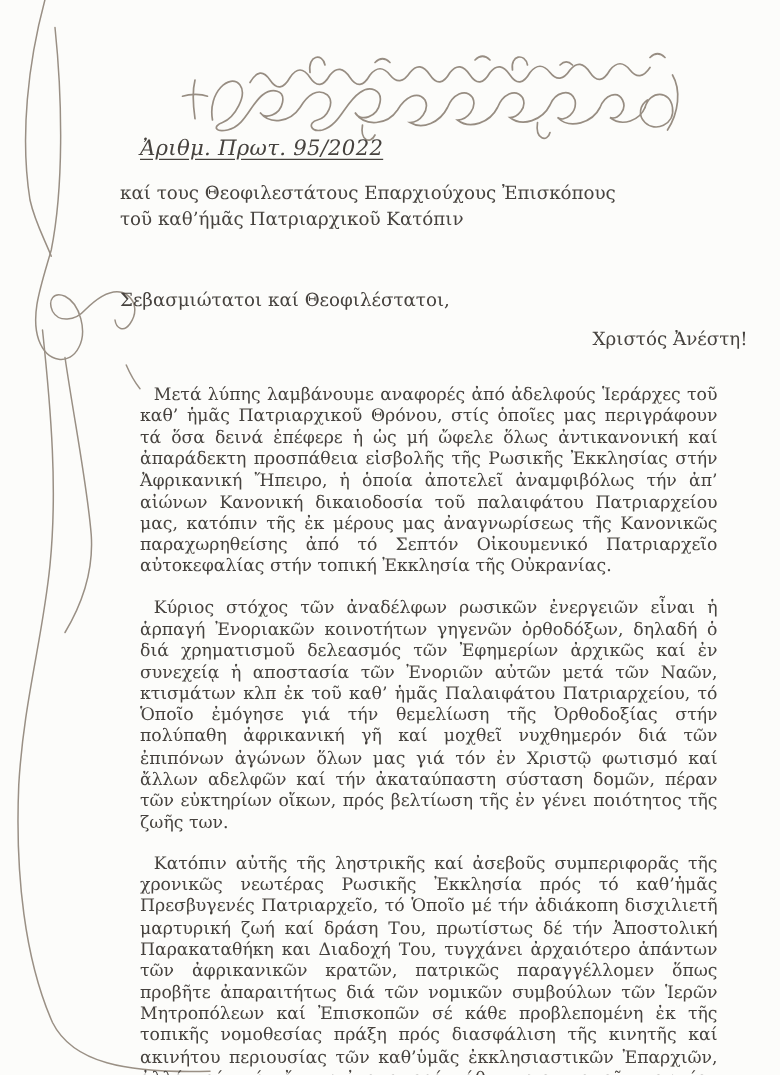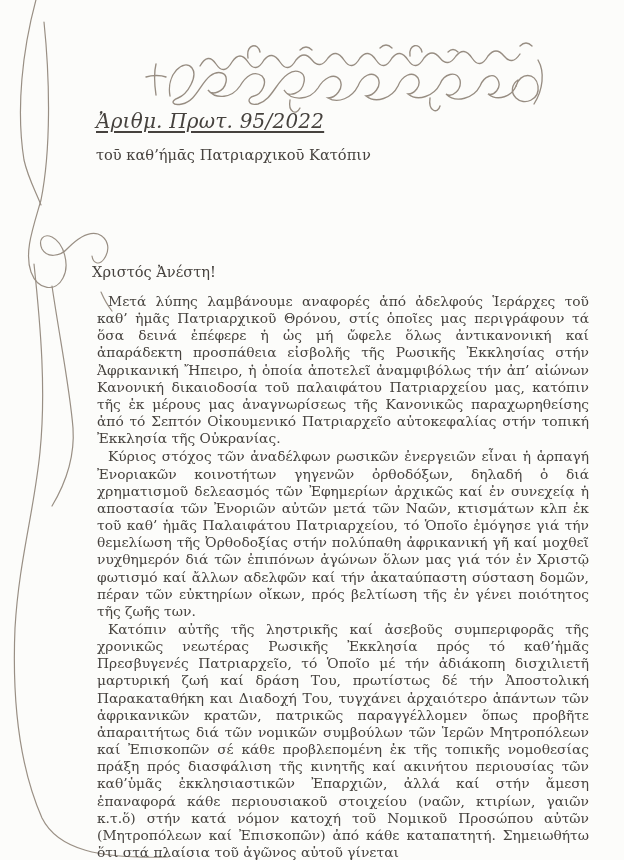--- a/index.html
+++ b/index.html
@@ -7,34 +7,34 @@
     width:624px;height:860px;
     background:#fbfbf9;
     font-family:"DejaVu Serif","Liberation Serif",serif;
     color:#46423e;
     position:relative;
     overflow:hidden;
   }
   .page{position:absolute;inset:0;background:#fcfcfa;}
   .ink-svg{position:absolute;left:0;top:0;pointer-events:none;}
   .ref{
-    position:absolute;left:96px;top:109px;
-    font-style:italic;font-size:20px;letter-spacing:.2px;
+    position:absolute;left:112px;top:109px;
+    font-style:italic;font-size:17px;letter-spacing:.2px;
     text-decoration:underline;text-underline-offset:3px;
   }
   .address{position:absolute;left:96px;top:144px;font-size:14.6px;line-height:21.2px;}
   .address .loc{text-decoration:underline;text-underline-offset:3px;}
   .salutation{position:absolute;left:96px;top:232px;font-size:14.6px;}
-  .greeting{position:absolute;left:92px;top:263px;width:494px;text-align:left;font-size:14.6px;}
+  .greeting{position:absolute;left:104px;top:263px;width:494px;text-align:right;font-size:14.6px;}
   .body-text{
     position:absolute;left:96px;top:292px;width:494px;
     font-size:13.8px;line-height:17.15px;
     text-align:justify;text-justify:inter-word;
   }
-  .body-text p{margin:1px;text-indent:11px;}
+  .body-text p{margin:16px;text-indent:11px;}
 </style>
 </head>
 <body>
 
 <div class="page">
 
   <svg class="ink-svg" width="624" height="860" viewBox="0 0 624 860">
     <g stroke="#8f8478" fill="none" stroke-width="1.35" stroke-linecap="round" opacity="0.92">
 
       <g>
@@ -81,23 +81,25 @@
       <path d="M101,292 C104,299 108,306 112,311"></path>
       <path d="M52,286 C60,340 70,390 73,428 C75,458 64,486 52,506"></path>
       <path d="M34,264 C41,330 46,392 40,452 C34,512 19,560 15,628 C12,700 20,768 42,818
                C58,850 100,859 168,857"></path>
     </g>
   </svg>
 
   <div class="ref">Ἀριθμ. Πρωτ. 95/2022</div>
 
   <div class="address">
+    <div>καί τους Θεοφιλεστάτους Επαρχιούχους Ἐπισκόπους</div>
     <div>τοῦ καθ’ήμᾶς Πατριαρχικοῦ Κατόπιν</div>
   </div>
 
+  <div class="salutation">Σεβασμιώτατοι καί Θεοφιλέστατοι,</div>
 
   <div class="greeting">Χριστός Ἀνέστη!</div>
 
   <div class="body-text">
     <p>Μετά λύπης λαμβάνουμε αναφορές ἀπό ἀδελφούς Ἱεράρχες τοῦ καθ’ ἡμᾶς Πατριαρχικοῦ Θρόνου, στίς ὁποῖες μας περιγράφουν τά ὅσα δεινά ἐπέφερε ἡ ὡς μή ὤφελε ὅλως ἀντικανονική καί ἀπαράδεκτη προσπάθεια εἰσβολῆς τῆς Ρωσικῆς Ἐκκλησίας στήν Ἀφρικανική Ἤπειρο, ἡ ὁποία ἀποτελεῖ ἀναμφιβόλως τήν ἀπ’ αἰώνων Κανονική δικαιοδοσία τοῦ παλαιφάτου Πατριαρχείου μας, κατόπιν τῆς ἐκ μέρους μας ἀναγνωρίσεως τῆς Κανονικῶς παραχωρηθείσης ἀπό τό Σεπτόν Οἰκουμενικό Πατριαρχεῖο αὐτοκεφαλίας στήν τοπική Ἐκκλησία τῆς Οὐκρανίας.</p>
     <p>Κύριος στόχος τῶν ἀναδέλφων ρωσικῶν ἐνεργειῶν εἶναι ἡ ἁρπαγή Ἐνοριακῶν κοινοτήτων γηγενῶν ὀρθοδόξων, δηλαδή ὁ διά χρηματισμοῦ δελεασμός τῶν Ἐφημερίων ἀρχικῶς καί ἐν συνεχείᾳ ἡ αποστασία τῶν Ἐνοριῶν αὐτῶν μετά τῶν Ναῶν, κτισμάτων κλπ ἐκ τοῦ καθ’ ἡμᾶς Παλαιφάτου Πατριαρχείου, τό Ὁποῖο ἐμόγησε γιά τήν θεμελίωση τῆς Ὀρθοδοξίας στήν πολύπαθη ἀφρικανική γῆ καί μοχθεῖ νυχθημερόν διά τῶν ἐπιπόνων ἀγώνων ὅλων μας γιά τόν ἐν Χριστῷ φωτισμό καί ἄλλων αδελφῶν καί τήν ἀκαταύπαστη σύσταση δομῶν, πέραν τῶν εὐκτηρίων οἴκων, πρός βελτίωση τῆς ἐν γένει ποιότητος τῆς ζωῆς των.</p>
     <p>Κατόπιν αὐτῆς τῆς ληστρικῆς καί ἀσεβοῦς συμπεριφορᾶς τῆς χρονικῶς νεωτέρας Ρωσικῆς Ἐκκλησία πρός τό καθ’ἡμᾶς Πρεσβυγενές Πατριαρχεῖο, τό Ὁποῖο μέ τήν ἀδιάκοπη δισχιλιετῆ μαρτυρική ζωή καί δράση Του, πρωτίστως δέ τήν Ἀποστολική Παρακαταθήκη και Διαδοχή Του, τυγχάνει ἀρχαιότερο ἁπάντων τῶν ἀφρικανικῶν κρατῶν, πατρικῶς παραγγέλλομεν ὅπως προβῆτε ἀπαραιτήτως διά τῶν νομικῶν συμβούλων τῶν Ἱερῶν Μητροπόλεων καί Ἐπισκοπῶν σέ κάθε προβλεπομένη ἐκ τῆς τοπικῆς νομοθεσίας πράξη πρός διασφάλιση τῆς κινητῆς καί ακινήτου περιουσίας τῶν καθ’ὑμᾶς ἐκκλησιαστικῶν Ἐπαρχιῶν, ἀλλά καί στήν ἄμεση ἐπαναφορά κάθε περιουσιακοῦ στοιχείου (ναῶν, κτιρίων, γαιῶν κ.τ.ὅ) στήν κατά νόμον κατοχή τοῦ Νομικοῦ Προσώπου αὐτῶν (Μητροπόλεων καί Ἐπισκοπῶν) ἀπό κάθε καταπατητή. Σημειωθήτω ὅτι στά πλαίσια τοῦ ἀγῶνος αὐτοῦ γίνεται</p>
   </div>
 
 </div>

